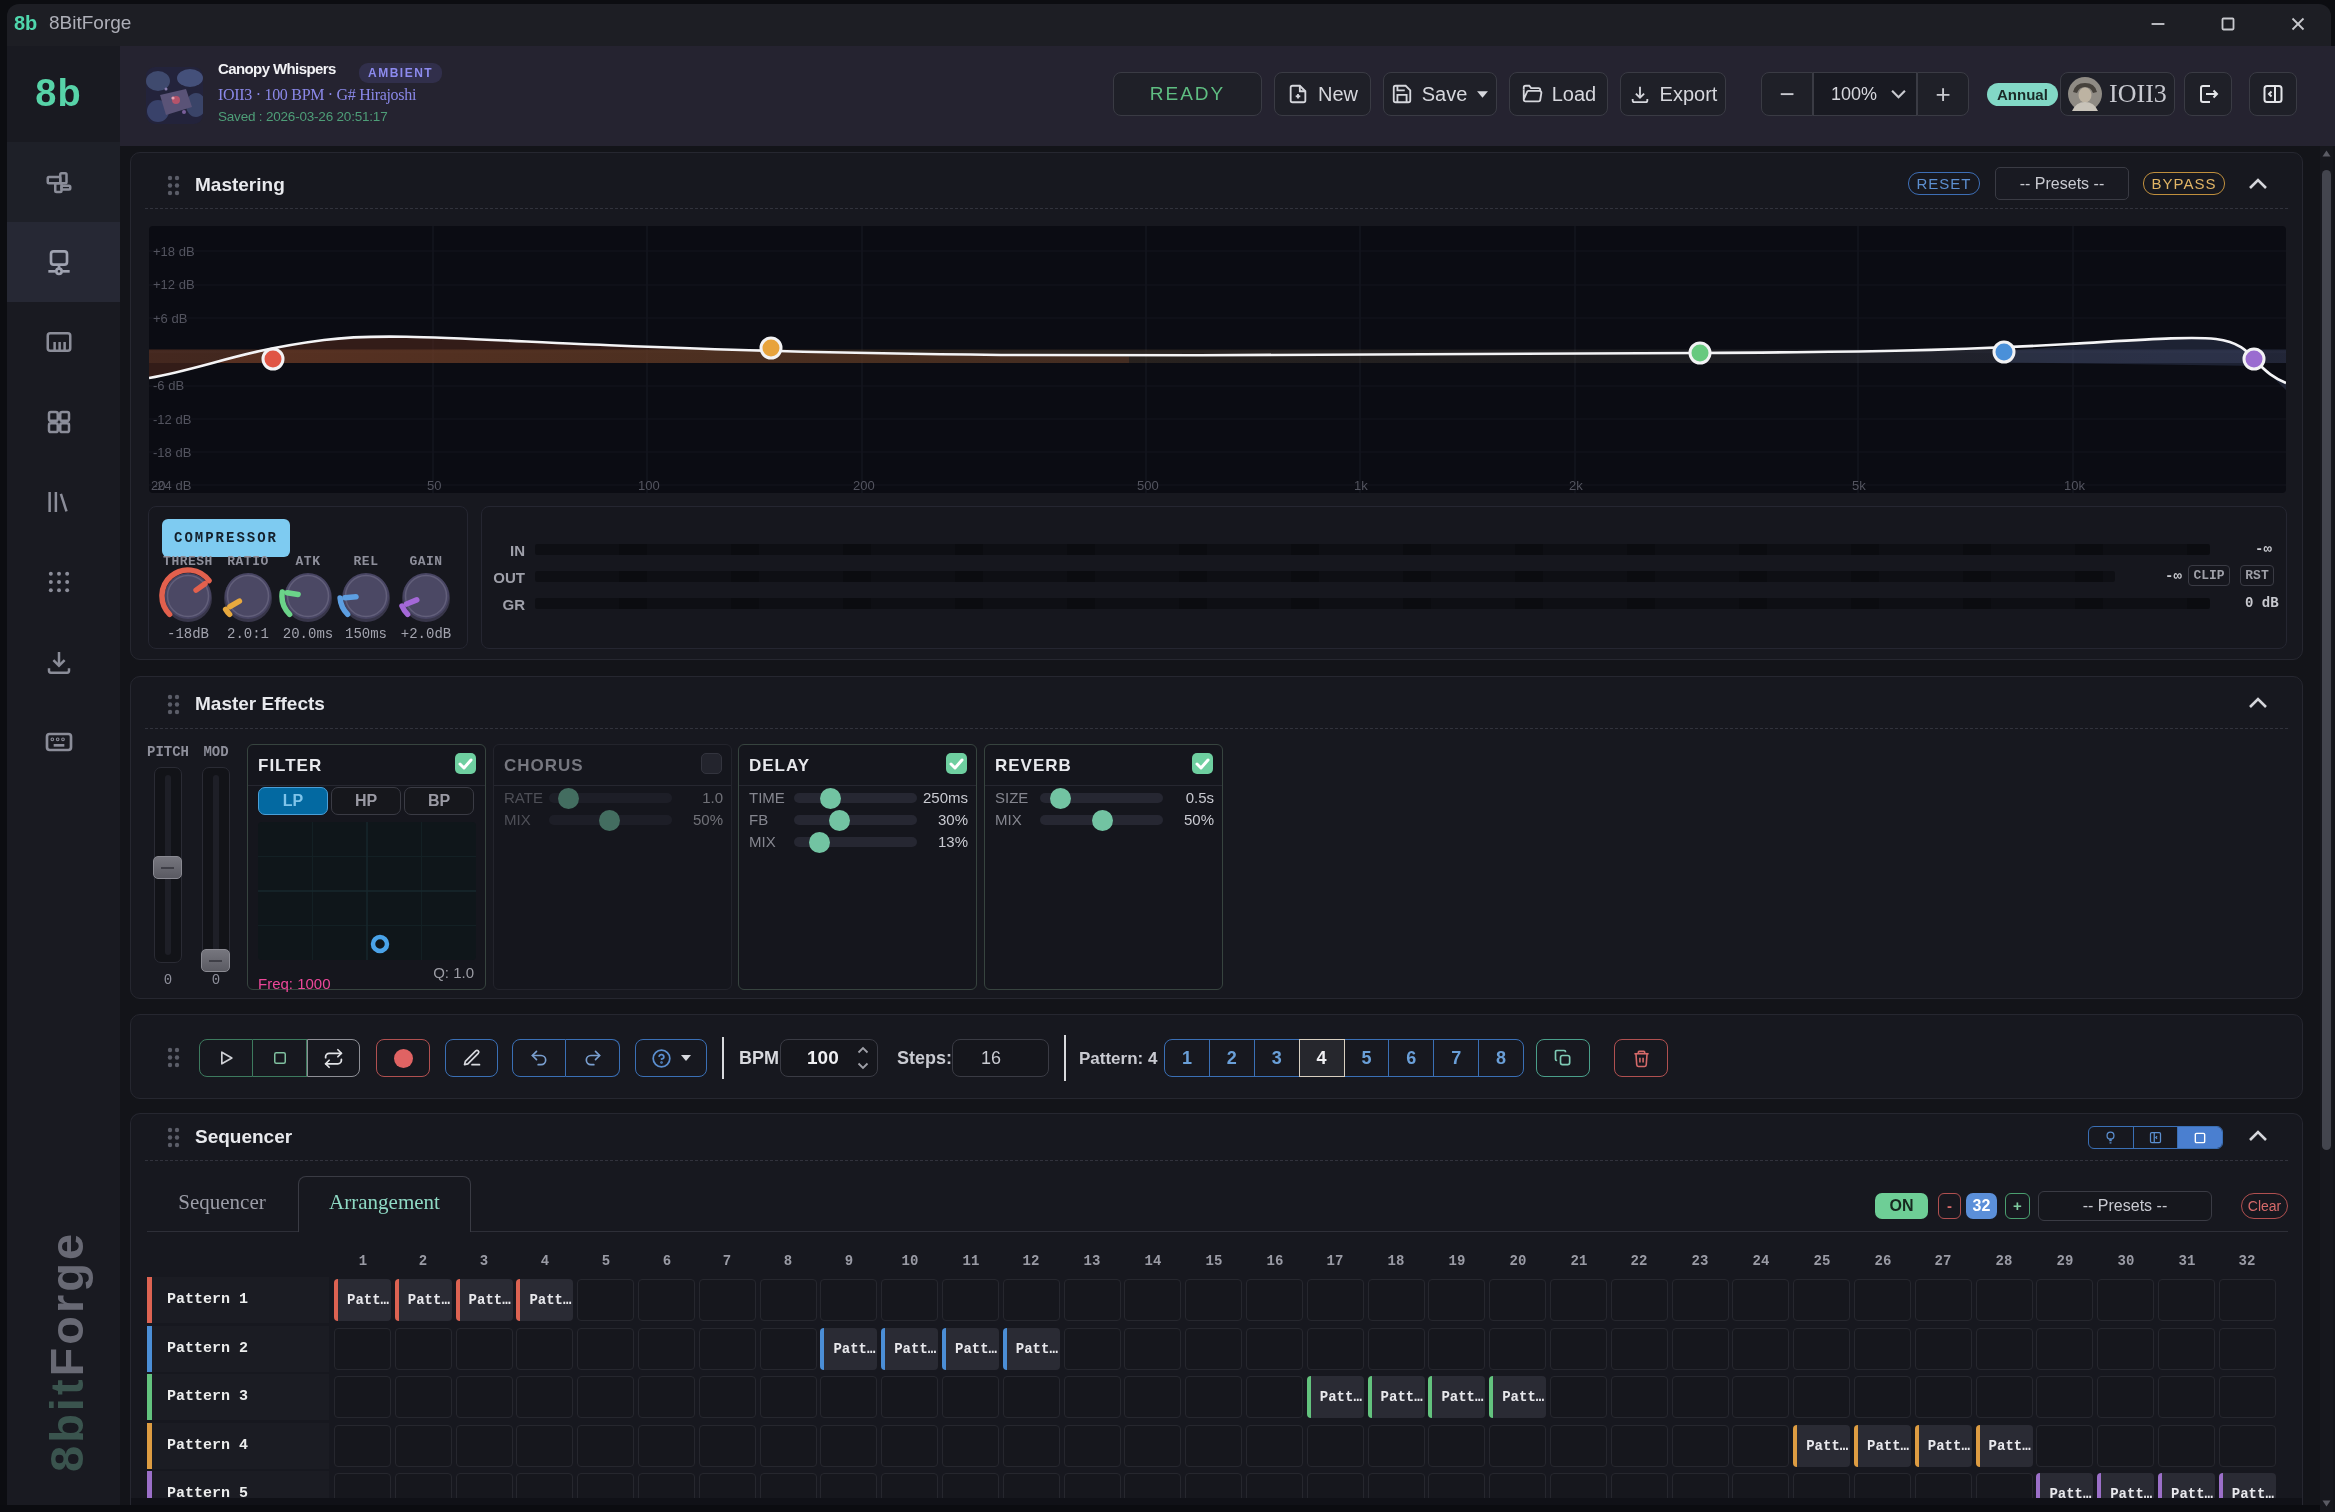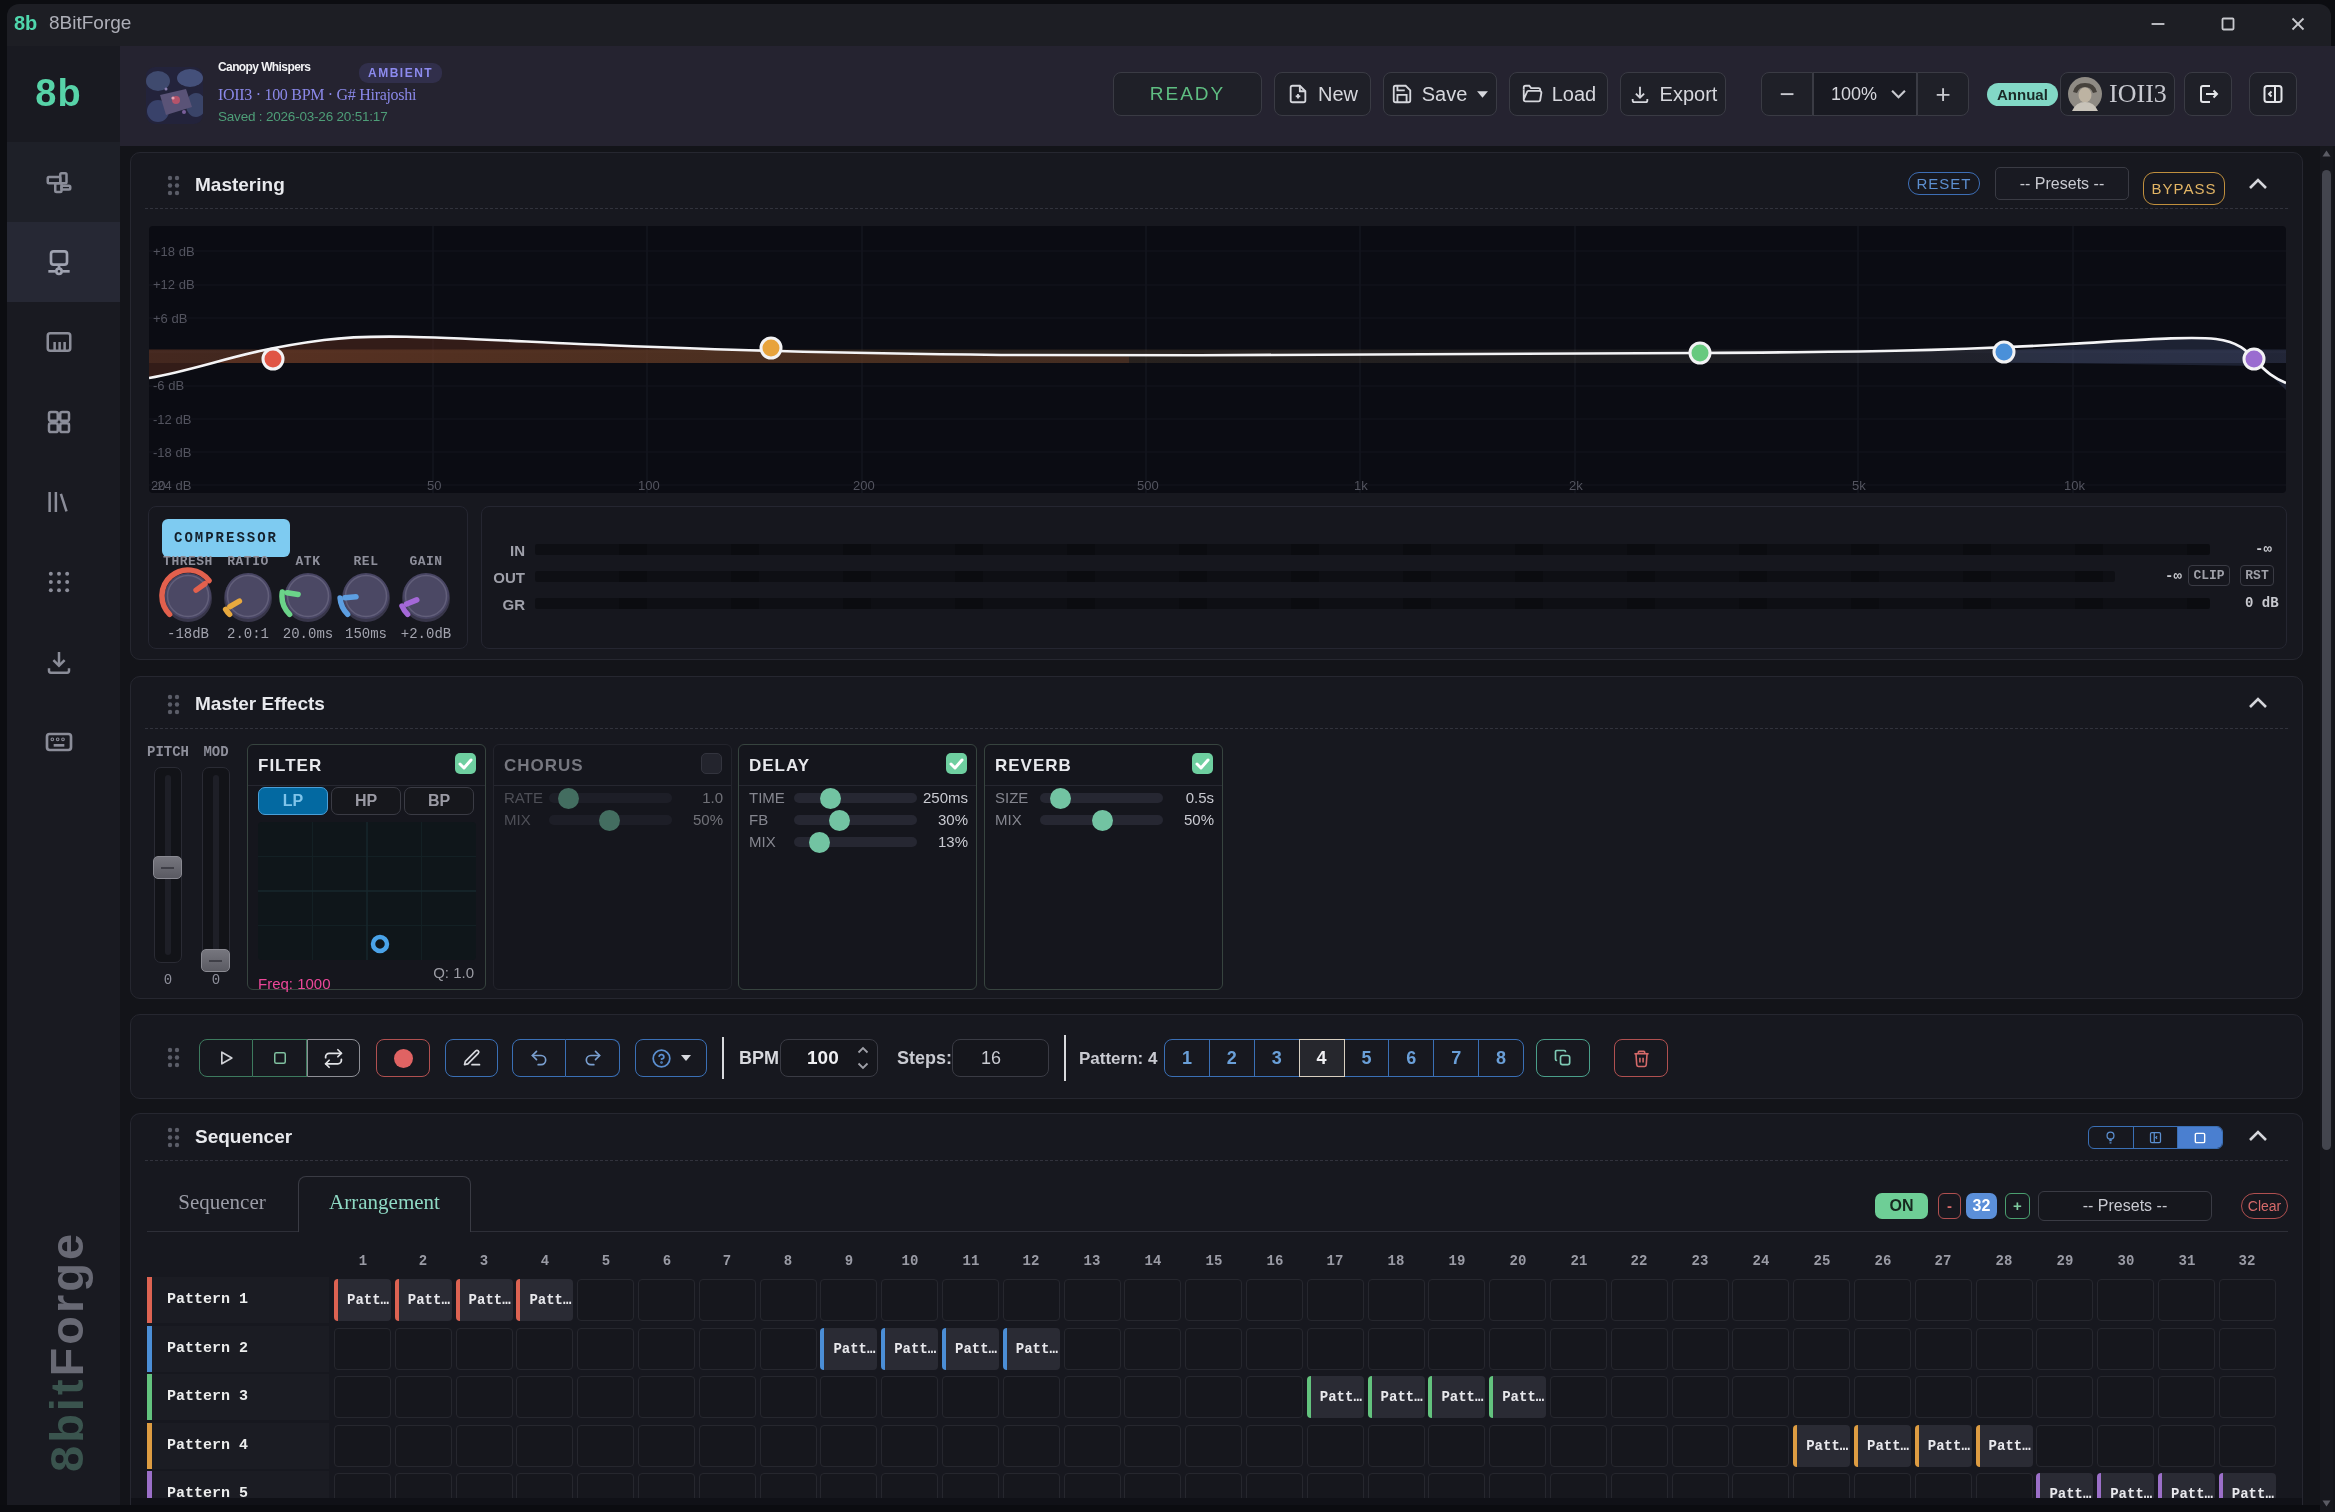--- a/index.html
+++ b/index.html
@@ -20,21 +20,21 @@
 .sbicon { position:absolute; left:0; width:113px; height:80px; display:flex; align-items:center; justify-content:center; color:#8b8d99; padding-right:10px; }
 .sbicon.light { background:#1e2028; }
 .sbicon.active { background:#262834; color:#9fa2b0; }
 #vertlogo { position:absolute; left:26px; top:1130px; width:60px; height:300px; }
 #vertlogo div { transform:rotate(-90deg); transform-origin:0 0; position:absolute; left:6px; top:296px; font-size:47px; font-weight:bold; white-space:nowrap; letter-spacing:3px; color:#686974; }
 #vertlogo span { color:#3a544e; }
 
 
 #header { position:absolute; left:120px; top:46px; width:2215px; height:100px; background:#252330; box-shadow:0 1px 0 #0d0e12; }
 #albumart { position:absolute; left:26px; top:21px; width:57px; height:57px; border-radius:9px; overflow:hidden; }
-.htitle { position:absolute; left:98px; top:14px; color:#f2f2f5; font-size:12px; font-weight:bold; letter-spacing:-0.6px; }
+.htitle { position:absolute; left:98px; top:14px; color:#f2f2f5; font-size:15px; font-weight:bold; letter-spacing:-0.6px; }
 .hbadge { position:absolute; left:239px; top:17px; background:#312f4b; color:#8d8bef; font-size:12px; font-weight:bold; letter-spacing:1.5px; padding:3px 9px; border-radius:9px; }
 .hsub { position:absolute; left:98px; top:40px; color:#8a88e8; font-size:16px; font-family:"Liberation Serif",serif; letter-spacing:-0.3px; }
 .hsaved { position:absolute; left:98px; top:63px; color:#4e9e78; font-size:13.5px; letter-spacing:-0.2px; }
 .tbtn { position:absolute; top:26px; height:44px; border:1px solid #3a3b44; border-radius:8px; background:#1f2028; color:#d6d7dd; font-size:20px; display:flex; align-items:center; justify-content:center; gap:9px; }
 
 
 .panel { position:absolute; left:130px; width:2173px; background:#17181f; border:1px solid #262730; border-radius:10px; }
 .phead-dots { position:absolute; left:36px; width:13px; height:21px; color:#5b5d68; }
 .ptitle { position:absolute; left:64px; color:#e8e9ed; font-size:19px; font-weight:bold; }
 .dashline { position:absolute; left:14px; right:14px; border-top:1px dashed #31323c; }
@@ -264,21 +264,21 @@
       <circle cx="3" cy="3" r="2.2"></circle>
       <circle cx="10" cy="3" r="2.2"></circle>
       <circle cx="3" cy="10.5" r="2.2"></circle>
       <circle cx="10" cy="10.5" r="2.2"></circle>
       <circle cx="3" cy="18" r="2.2"></circle>
       <circle cx="10" cy="18" r="2.2"></circle>
     </svg>
   <div class="ptitle" style="top:21px;">Mastering</div>
   <div class="obtn" style="left:1777px; top:19px; width:72px; height:23px; border:1px solid #3d6eb5; color:#5d8fd0; letter-spacing:1px; font-size:15px;">RESET</div>
   <div class="obtn" style="left:1864px; top:14px; width:134px; height:33px; border:1px solid #3a3b44; border-radius:5px; color:#c9cad1; font-size:16px; background:#191a22;">-- Presets --</div>
-  <div class="obtn" style="left:2012px; top:19px; width:82px; height:33px; border:1px solid #c08f3d; color:#e2b565; letter-spacing:1px; font-size:15px;">BYPASS</div>
+  <div class="obtn" style="left:2012px; top:19px; width:82px; height:23px; border:1px solid #c08f3d; color:#e2b565; letter-spacing:1px; font-size:15px;">BYPASS</div>
   <svg class="chev" style="left:2117px; top:25px;" viewBox="0 0 20 12" fill="none" stroke="#d5d6db" stroke-width="2.6">
       <path d="M2 10l8-8 8 8"></path>
     </svg>
   <div class="dashline" style="top:55px;"></div>
 
   <svg id="eq" viewBox="0 0 2137 267">
 
     <g stroke="#191a24" stroke-width="1">
       <line x1="284" y1="0" x2="284" y2="267"></line>
         <line x1="498" y1="0" x2="498" y2="267"></line>

